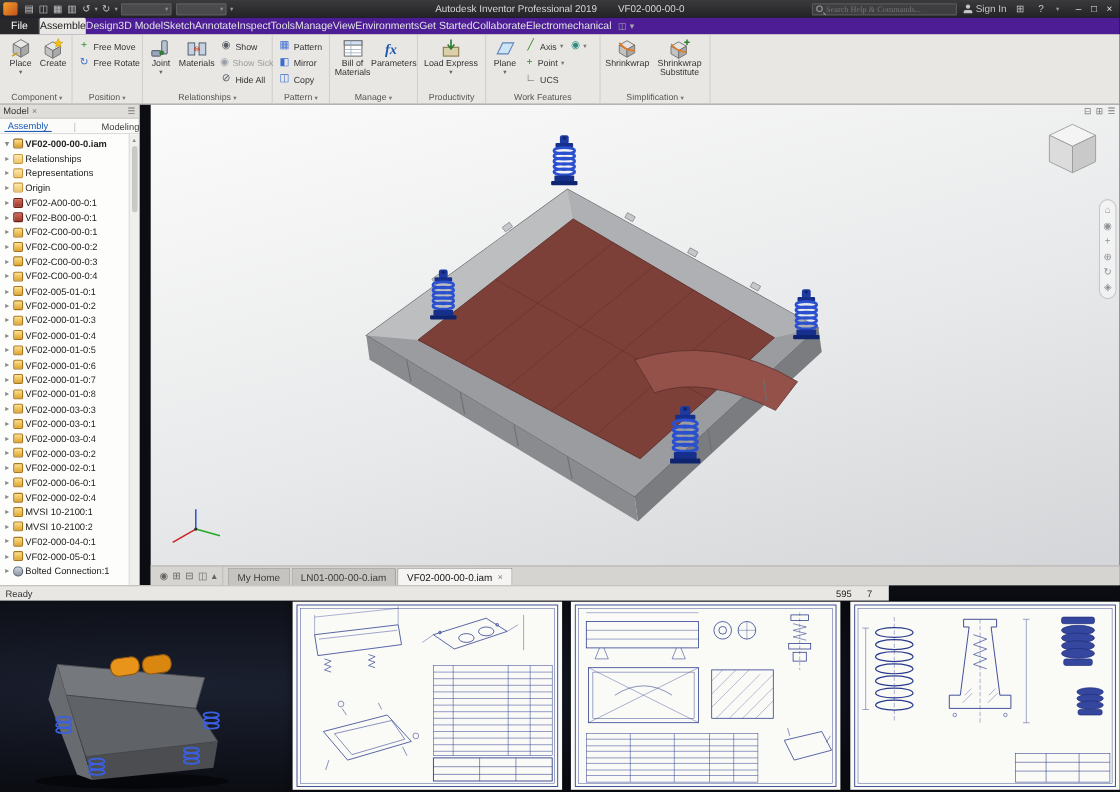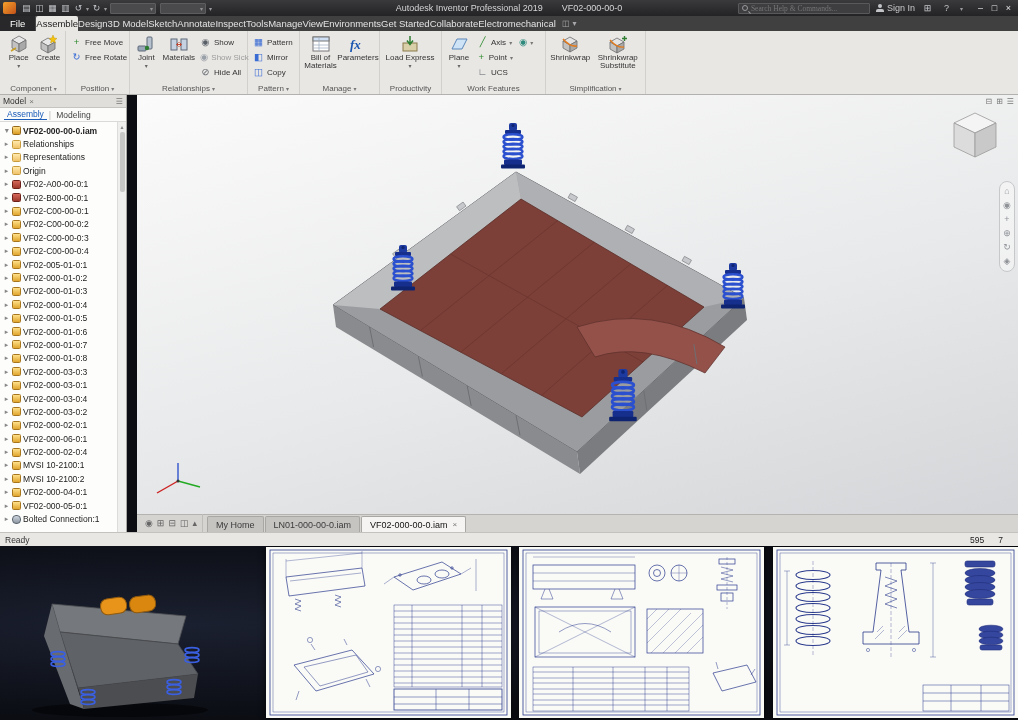--- a/index.html
+++ b/index.html
@@ -20,21 +20,21 @@
 .mag{width:6px;height:6px;border:1px solid #9a9a9e;border-radius:50%;position:relative;flex:0 0 auto}
 .mag::after{content:"";position:absolute;width:3px;height:1px;background:#9a9a9e;transform:rotate(45deg);left:5px;top:6px}
 .person{width:8px;height:8px;position:relative;flex:0 0 auto}
 .person::before{content:"";position:absolute;width:4px;height:4px;border-radius:50%;background:#c2c4c8;left:2px;top:0}
 .person::after{content:"";position:absolute;width:8px;height:3px;border-radius:2px 2px 0 0;background:#c2c4c8;left:0;bottom:0}
 .signin{display:flex;align-items:center;gap:3px;color:#c8c8ca}
 .winbtns{display:flex;gap:1px;margin-left:4px}
 .winbtn{width:13px;height:13px;display:flex;align-items:center;justify-content:center;color:#e4e4e6;font-size:9px}
 
 
-.tabrow{position:absolute;left:0;top:16px;width:1018px;height:15px;background:#404040;display:flex;align-items:stretch;font-size:9.5px;color:#e2e2e4;z-index:29}
+.tabrow{position:absolute;left:0;top:16px;width:1018px;height:15px;background:#4c1d95;display:flex;align-items:stretch;font-size:9.5px;color:#e2e2e4;z-index:29}
 .file-tab{background:#28282a;color:#fff;padding:0 10px;display:flex;align-items:center;border-right:1px solid #4a4a4c}
 .rtabs{display:flex}
 .rtab{padding:0 0;display:flex;align-items:center;white-space:nowrap;cursor:default}
 .rtab.active{background:#e9e7e4;color:#1a1a1a;border-radius:2px 2px 0 0}
 .tabrow-extra{display:flex;align-items:center;gap:3px;color:#a8a8ac;font-size:8px;padding:0 6px}
 
 
 .ribbon{position:absolute;left:0;top:31px;width:1018px;height:64px;background:#e9e7e4;border-bottom:1px solid #b3b1ad;display:flex;align-items:stretch;padding-left:2px;z-index:28}
 .rgroup{position:relative;border-right:1px solid #d2d0cc;padding:2px 3px 13px;display:flex;align-items:flex-start;gap:2px}
 .rgroup-label{position:absolute;bottom:1px;left:0;right:0;text-align:center;font-size:8px;color:#555;display:flex;justify-content:center;gap:2px;align-items:center}
@@ -47,21 +47,21 @@
 .smallbtn.disabled{color:#9c9c9c}
 .smallbtn .dd{font-size:6px;color:#777}
 .gi{display:inline-flex;width:11px;height:11px;align-items:center;justify-content:center;font-size:9.5px;line-height:1}
 .gi-blue{color:#3a6cd4}.gi-green{color:#2e8b2e}.gi-gray{color:#9aa0a8}.gi-dark{color:#5a6068}.gi-teal{color:#2e8b7d}
 
 
 .browser{position:absolute;left:0;top:95px;width:127px;height:437px;background:#f0efed;border-right:1px solid #a9a7a4;display:flex;flex-direction:column;font-size:9px;z-index:27}
 .browser-header{height:13px;display:flex;align-items:center;background:#e0deda;border-bottom:1px solid #c6c4c0;padding:0 3px;gap:3px;color:#333;font-size:8.5px}
 .browser-header .x{color:#777;font-size:8px}
 .browser-header .right{margin-left:auto;display:flex;gap:3px;color:#777;font-size:8px}
-.browser-tabs{height:14px;display:flex;align-items:center;gap:2px;padding:0 4px;background:#fbfbfa;border-bottom:1px solid #dcdad6;color:#444}
+.browser-tabs{height:14px;display:flex;align-items:center;gap:20px;padding:0 4px;background:#fbfbfa;border-bottom:1px solid #dcdad6;color:#444}
 .btab{padding:0 3px;font-size:8.5px}
 .btab.active{color:#1b5cb8;border-bottom:1px solid #1b5cb8}
 .btab-sep{color:#bbb}
 .tree{flex:1;background:#fdfdfc;overflow:hidden;position:relative;padding-top:2px}
 .tree-row{height:13.4px;display:flex;align-items:center;gap:2px;padding-left:3px;white-space:nowrap;color:#222}
 .tree-row.root{font-weight:bold}
 .tw-arrow{width:7px;color:#888;font-size:7px;text-align:center;flex:0 0 auto}
 .tw-arrow::before{content:"▸";display:inline-block}
 .tree-row.root .tw-arrow::before{transform:rotate(90deg)}
 .tw-icon{width:9px;height:9px;border-radius:1.5px;flex:0 0 auto;border:1px solid #a8761c;background:linear-gradient(#ffe08a,#e0a62e)}
@@ -82,21 +82,21 @@
 .navbar span{line-height:1}
 
 
 .doc-tabbar{position:absolute;left:0;bottom:0;width:881px;height:18px;background:#d6d4d1;border-top:1px solid #b5b3b0;display:flex;align-items:flex-end;font-size:9px;padding-left:3px}
 .dt-icons{display:flex;align-items:center;gap:4px;color:#666;font-size:9px;height:18px;padding:0 5px;border-right:1px solid #bfbdba;margin-right:4px}
 .doc-tab{height:16px;padding:0 8px;display:flex;align-items:center;gap:5px;background:#c6c4c1;border:1px solid #a9a7a4;border-bottom:none;border-radius:2px 2px 0 0;margin-right:1px;color:#3a3a3a;white-space:nowrap}
 .doc-tab.active{background:#f5f4f2;color:#111}
 .doc-tab .x{color:#777;font-size:8px}
 
 
-.statusbar{position:absolute;left:0;top:532px;width:1018px;height:14px;background:#e9e7e4;border-top:1px solid #c4c2bf;display:flex;align-items:center;font-size:8.5px;color:#333;padding:0 5px;z-index:30}
+.statusbar{position:absolute;left:0;top:532px;width:808px;height:14px;background:#e9e7e4;border-top:1px solid #c4c2bf;display:flex;align-items:center;font-size:8.5px;color:#333;padding:0 5px;z-index:30}
 .sb-right{margin-left:auto;display:flex;gap:14px;padding-right:10px;color:#222}
 
 
 .desktop{position:absolute;left:0;top:546px;width:1018px;height:174px;background:radial-gradient(ellipse at 18% 45%,#1b2030 0%,#0b0d13 70%)}
 .render{position:absolute;left:0;top:0;width:263px;height:174px}
 .sheet{position:absolute;top:1px;height:171px;width:245px;background:#fafaf7;box-shadow:0 0 6px rgba(0,0,0,.7)}
 #sheet1{left:266px}#sheet2{left:519px}#sheet3{left:773px}
 .sheet svg{display:block}
 </style>
 </head>

